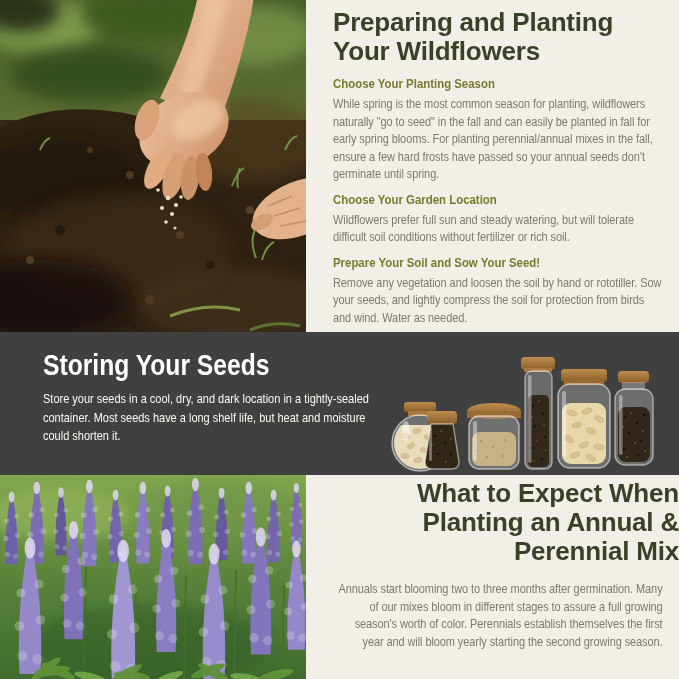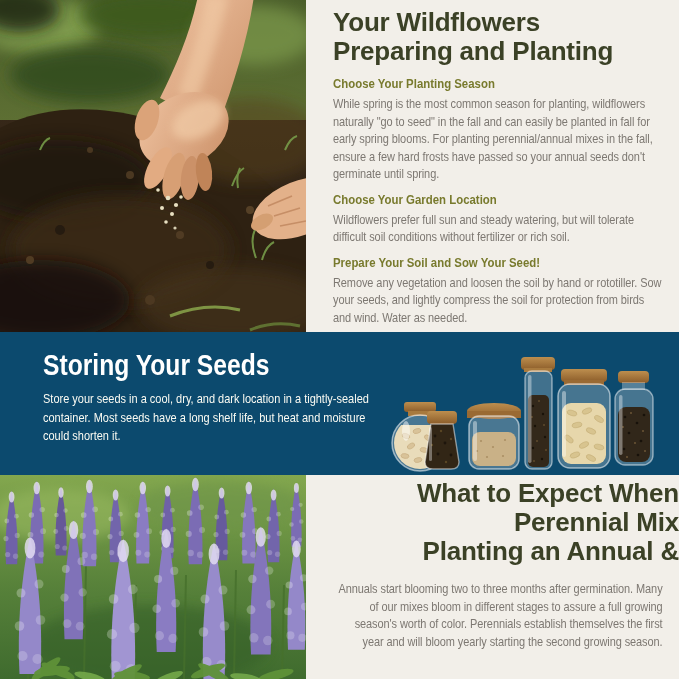--- a/index.html
+++ b/index.html
@@ -10,21 +10,21 @@
   .photo{flex:none;display:block;}
   .col{width:346px;padding:8px 0 0 27px;box-sizing:content-box;}
   .col-b{padding-top:4px;}
   h1{margin:0;font-weight:bold;color:#3B4126;font-size:26px;line-height:29px;letter-spacing:-0.2px;}
   h1 span{display:block;}
   .subsection{margin:0;}
   .squeeze{width:390px;transform:scaleX(.845);transform-origin:0 0;}
   .subhead{margin:9px 0 0 0;font-size:13.5px;line-height:16px;font-weight:bold;color:#787A2D;}
   .bodytext{margin:3px 0 0 0;font-size:13px;line-height:17.5px;letter-spacing:-0.1px;color:#7D7872;}
   .first-sub{margin-top:10px;}
-  .band{position:relative;height:143px;background:#0c4a6e;}
+  .band{position:relative;height:143px;background:#404040;}
   .band-inner{position:absolute;left:43px;top:16px;}
   .band-title{margin:0;font-size:29px;line-height:34px;font-weight:bold;color:#FFFFFF;
               width:300px;transform:scaleX(.85);transform-origin:0 0;}
   .band-body{margin:8px 0 0 0;font-size:13px;line-height:18.5px;color:#FBFBF3;
              width:404px;transform:scaleX(.845);transform-origin:0 0;}
   .jars{position:absolute;right:20px;bottom:2px;}
   .bottom-body{margin-top:14px;}
 </style>
 </head>
 <body>
@@ -114,22 +114,22 @@
           <circle cx="158" cy="190" r="1.8"></circle>
       </g>
 
       <ellipse cx="300" cy="208" rx="50" ry="27" fill="#e3b18a" transform="rotate(-22 300 208)"></ellipse>
       <ellipse cx="262" cy="222" rx="12" ry="7" fill="#d49f72" transform="rotate(-30 262 222)"></ellipse>
       <path d="M268 206 l24 -10 M274 216 l26 -8 M280 226 l26 -5" stroke="#b97f57" stroke-width="1.6" opacity=".7" fill="none"></path>
     </svg>
 
     <div class="col">
       <h1>
+        <span>Preparing and Planting</span>
         <span>Your Wildflowers</span>
-        <span>Preparing and Planting</span>
       </h1>
       <div class="squeeze">
         <div class="subsection">
           <p class="subhead first-sub">Choose Your Planting Season</p>
           <p class="bodytext">While spring is the most common season for planting, wildflowers naturally "go to seed" in the fall and can easily be planted in fall for early spring blooms. For planting perennial/annual mixes in the fall, ensure a few hard frosts have passed so your annual seeds don't germinate until spring.</p>
         </div>
         <div class="subsection">
           <p class="subhead">Choose Your Garden Location</p>
           <p class="bodytext">Wildflowers prefer full sun and steady watering, but will tolerate difficult soil conditions without fertilizer or rich soil.</p>
         </div>
@@ -359,22 +359,22 @@
       <g fill="#74a94a" opacity=".9">
         <ellipse cx="90" cy="202" rx="16" ry="4" transform="rotate(14 90 202)"></ellipse>
         <ellipse cx="168" cy="203" rx="16" ry="4" transform="rotate(-22 168 203)"></ellipse>
         <ellipse cx="246" cy="203" rx="16" ry="4" transform="rotate(10 246 203)"></ellipse>
       </g>
     </svg>
 
     <div class="col col-b">
       <h1>
         <span>What to Expect When</span>
+        <span>Planting an Annual &amp;</span>
         <span>Perennial Mix</span>
-        <span>Planting an Annual &amp;</span>
       </h1>
       <div class="squeeze bottom-body">
         <p class="bodytext">Annuals start blooming two to three months after germination. Many of our mixes bloom in different stages to assure a full growing season's worth of color. Perennials establish themselves the first year and will bloom yearly starting the second growing season.</p>
       </div>
     </div>
   </div>
 
 </div>
 
 </body></html>

